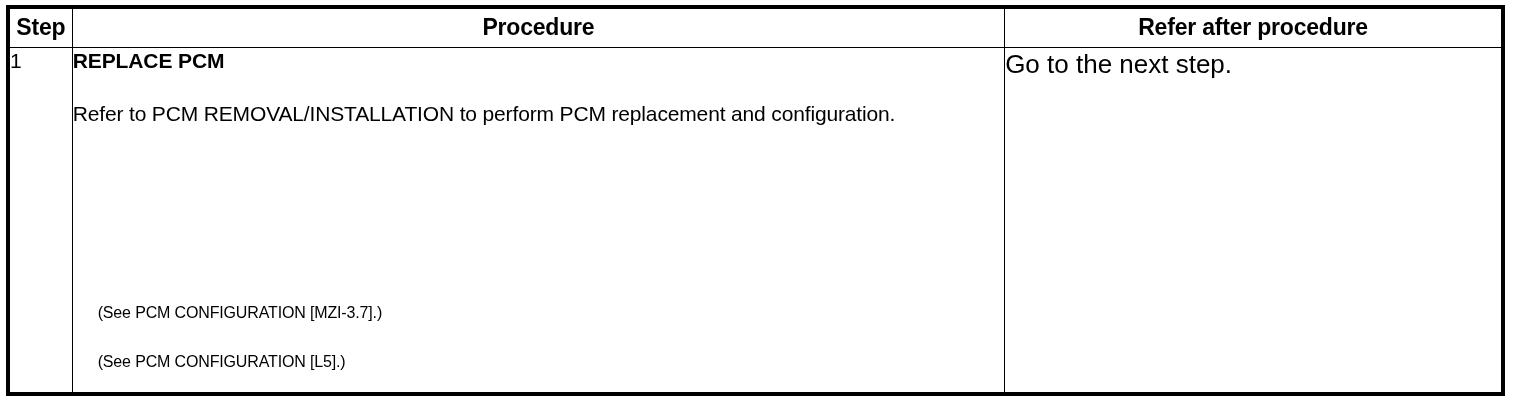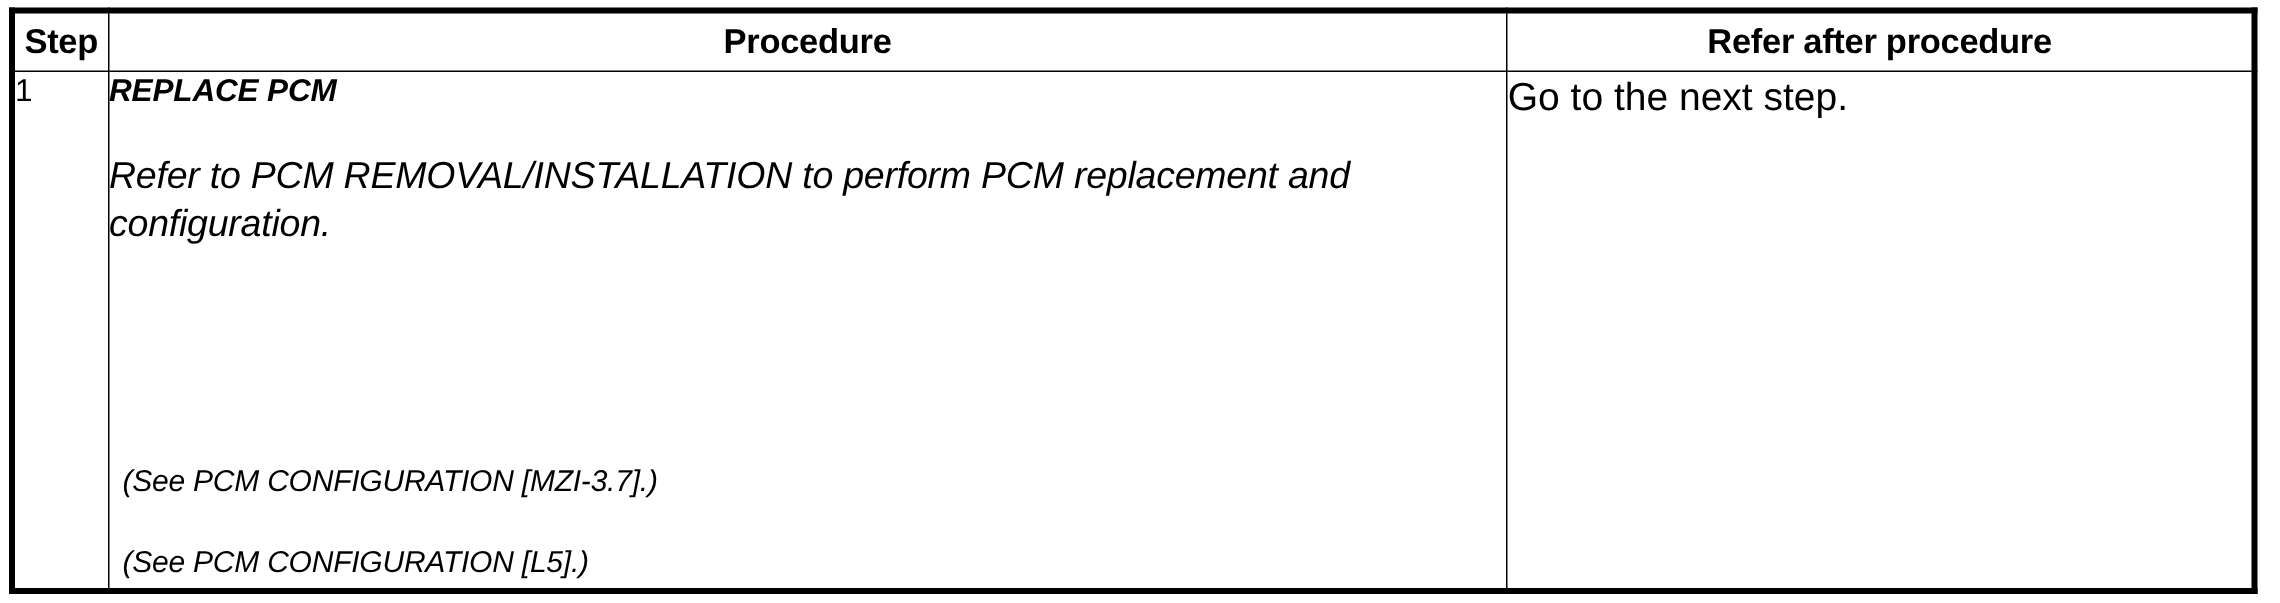--- a/index.html
+++ b/index.html
@@ -73,59 +73,58 @@
     line-height: 1.2;
     padding: 8px 0 0 6px;
     text-align: left;
     vertical-align: top;
   }
 
   .cell-proc {
     padding: 8px 10px 0 9px;
     vertical-align: top;
     position: relative;
-    font-style: italic;
   }
 
   .cell-act {
     padding: 0 10px 0 9px;
     vertical-align: middle;
     font-size: 26px;
     line-height: 1.25;
   }
 
   
   .proc-title {
     font-size: 21px;
     font-weight: bold;
     line-height: 1.2;
     letter-spacing: -0.1px;
     margin: 0 0 0 0;
   }
 
   .proc-body {
-    font-size: 25px;
+    font-size: 21px;
     line-height: 1.28;
     margin: 28px 0 0 0;
     max-width: 855px;
     letter-spacing: -0.15px;
   }
 
   .proc-refs {
     position: absolute;
     left: 9px;
     bottom: 4px;
     width: 880px;
   }
 
   .proc-ref {
-    font-size: 20px;
+    font-size: 16px;
     line-height: 1.25;
     letter-spacing: -0.15px;
-    margin: 0;
+    margin: 16px;
   }
   .proc-ref + .proc-ref {
     margin-top: 29px;
   }
 </style>
 </head>
 <body>
 
 <div class="sheet">
 

